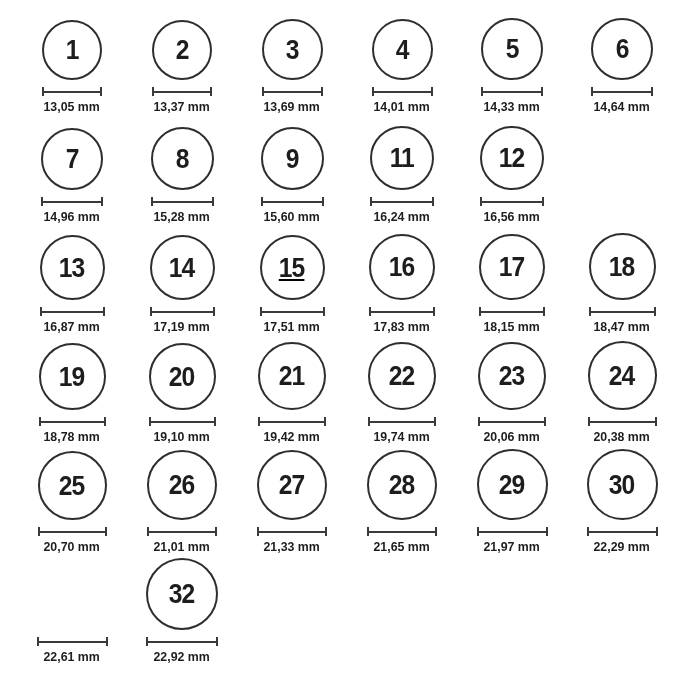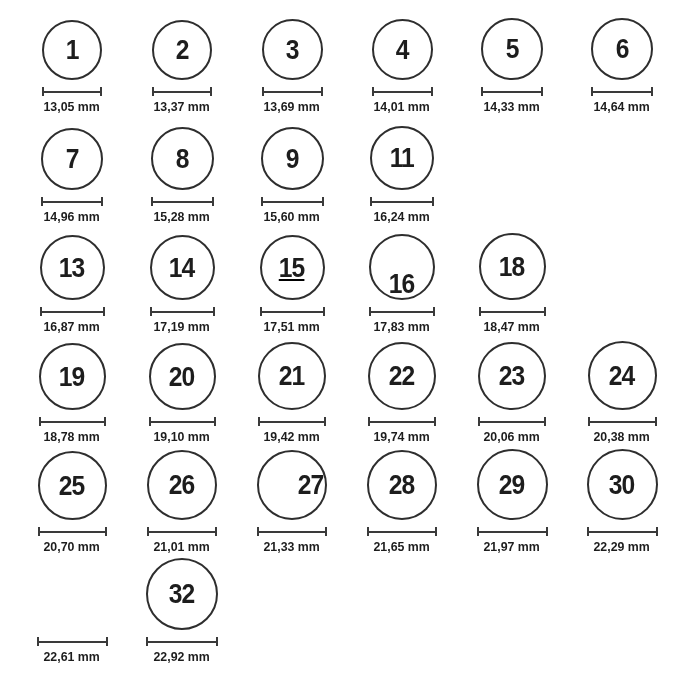--- a/index.html
+++ b/index.html
@@ -170,20 +170,29 @@
         </div>
         <div class="cell">
           <div class="circle" style="width: 64px; height: 64px; justify-content: center;">
             <span class="num">11</span>
           </div>
           <div class="ruler" style="width: 64px;">
             <span class="ruler-line"></span>
           </div>
           <div class="label">16,24 mm</div>
         </div>
+        <div class="cell">
+          <div class="circle" style="width: 64px; height: 64px;">
+            <span class="num">12</span>
+          </div>
+          <div class="ruler" style="width: 64px;">
+            <span class="ruler-line"></span>
+          </div>
+          <div class="label">16,56 mm</div>
+        </div>
       </div>
       <div class="row">
         <div class="cell">
           <div class="circle" style="width: 65px; height: 65px;">
             <span class="num">13</span>
           </div>
           <div class="ruler" style="width: 65px;">
             <span class="ruler-line"></span>
           </div>
           <div class="label">16,87 mm</div>
@@ -200,27 +209,36 @@
         <div class="cell">
           <div class="circle" style="width: 65px; height: 65px; text-decoration: underline;">
             <span class="num">15</span>
           </div>
           <div class="ruler" style="width: 65px;">
             <span class="ruler-line"></span>
           </div>
           <div class="label">17,51 mm</div>
         </div>
         <div class="cell">
-          <div class="circle" style="width: 66px; height: 66px; align-items: flex-end;">
+          <div class="circle" style="width: 66px; height: 66px;">
             <span class="num">16</span>
           </div>
           <div class="ruler" style="width: 66px;">
             <span class="ruler-line"></span>
           </div>
           <div class="label">17,83 mm</div>
+        </div>
+        <div class="cell">
+          <div class="circle" style="width: 66px; height: 66px;">
+            <span class="num">17</span>
+          </div>
+          <div class="ruler" style="width: 66px;">
+            <span class="ruler-line"></span>
+          </div>
+          <div class="label">18,15 mm</div>
         </div>
         <div class="cell">
           <div class="circle" style="width: 67px; height: 67px;">
             <span class="num">18</span>
           </div>
           <div class="ruler" style="width: 67px;">
             <span class="ruler-line"></span>
           </div>
           <div class="label">18,47 mm</div>
         </div>
@@ -294,21 +312,21 @@
         <div class="cell">
           <div class="circle" style="width: 70px; height: 70px;">
             <span class="num">26</span>
           </div>
           <div class="ruler" style="width: 70px;">
             <span class="ruler-line"></span>
           </div>
           <div class="label">21,01 mm</div>
         </div>
         <div class="cell">
-          <div class="circle" style="width: 70px; height: 70px; justify-content: flex-end;">
+          <div class="circle" style="width: 70px; height: 70px;">
             <span class="num">27</span>
           </div>
           <div class="ruler" style="width: 70px;">
             <span class="ruler-line"></span>
           </div>
           <div class="label">21,33 mm</div>
         </div>
         <div class="cell">
           <div class="circle" style="width: 70px; height: 70px;">
             <span class="num">28</span>

